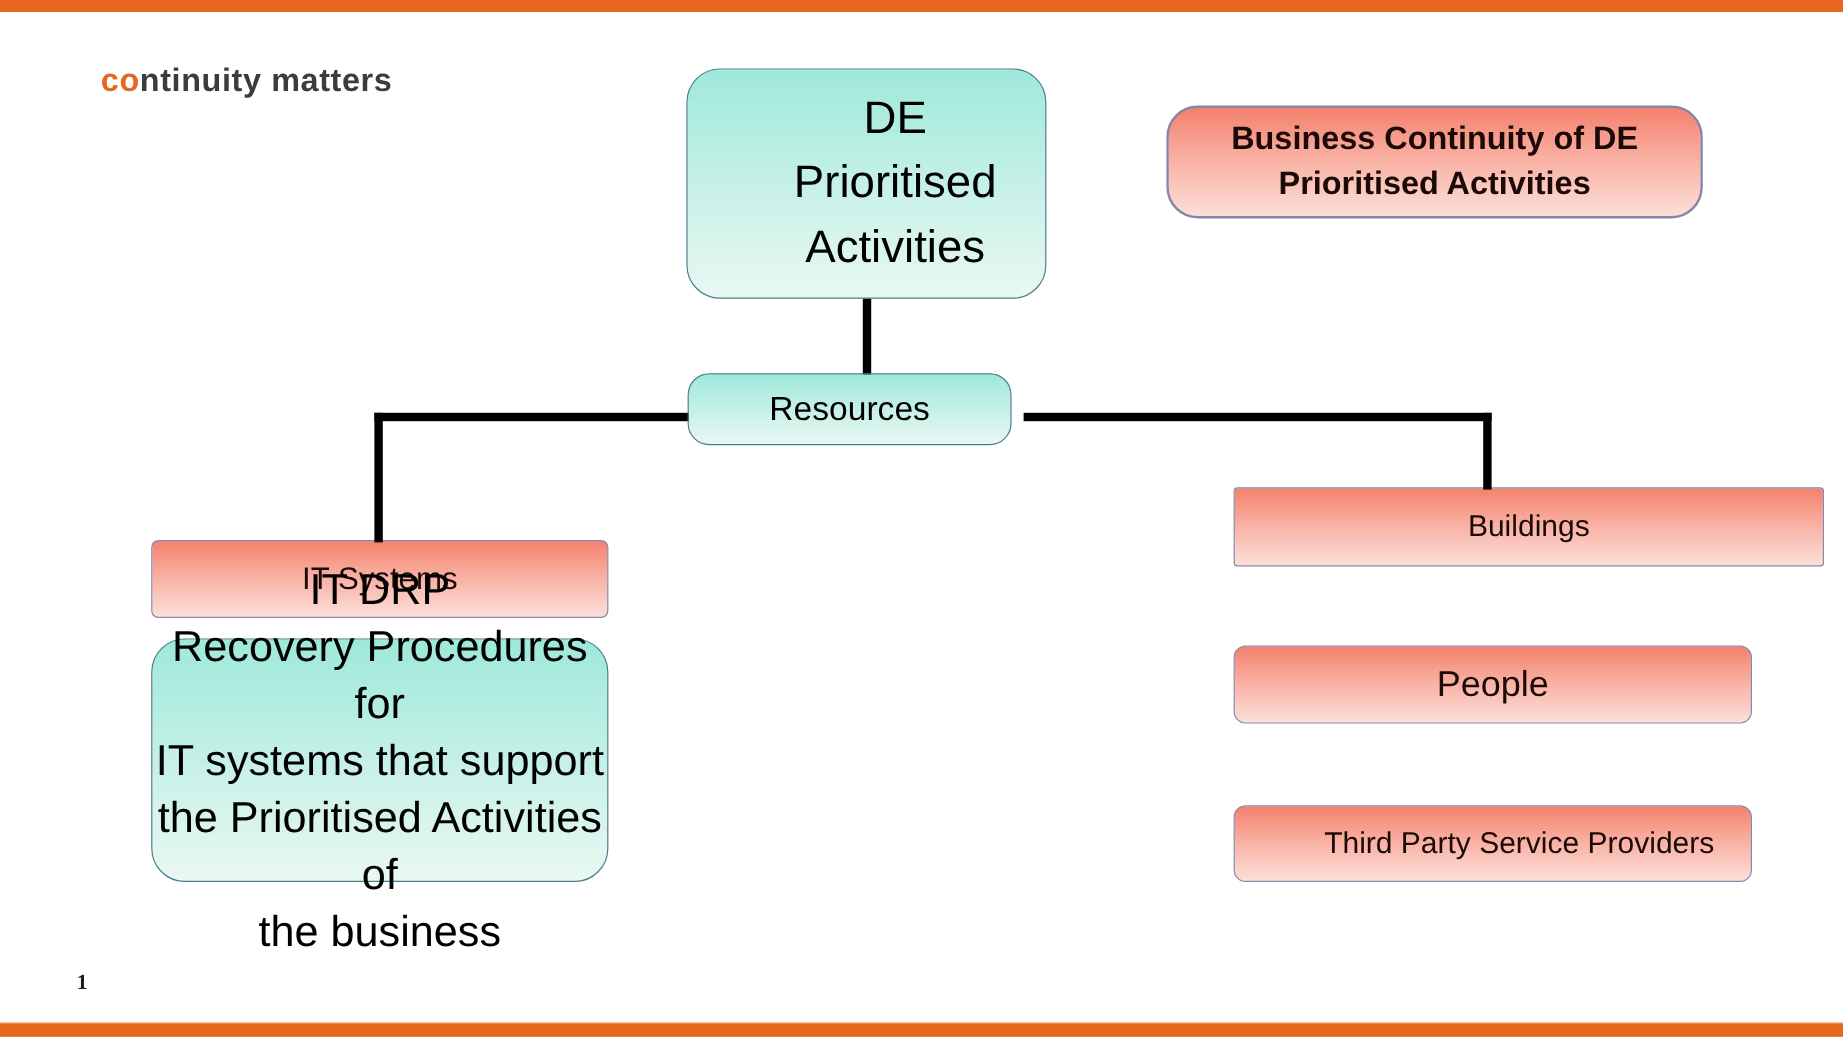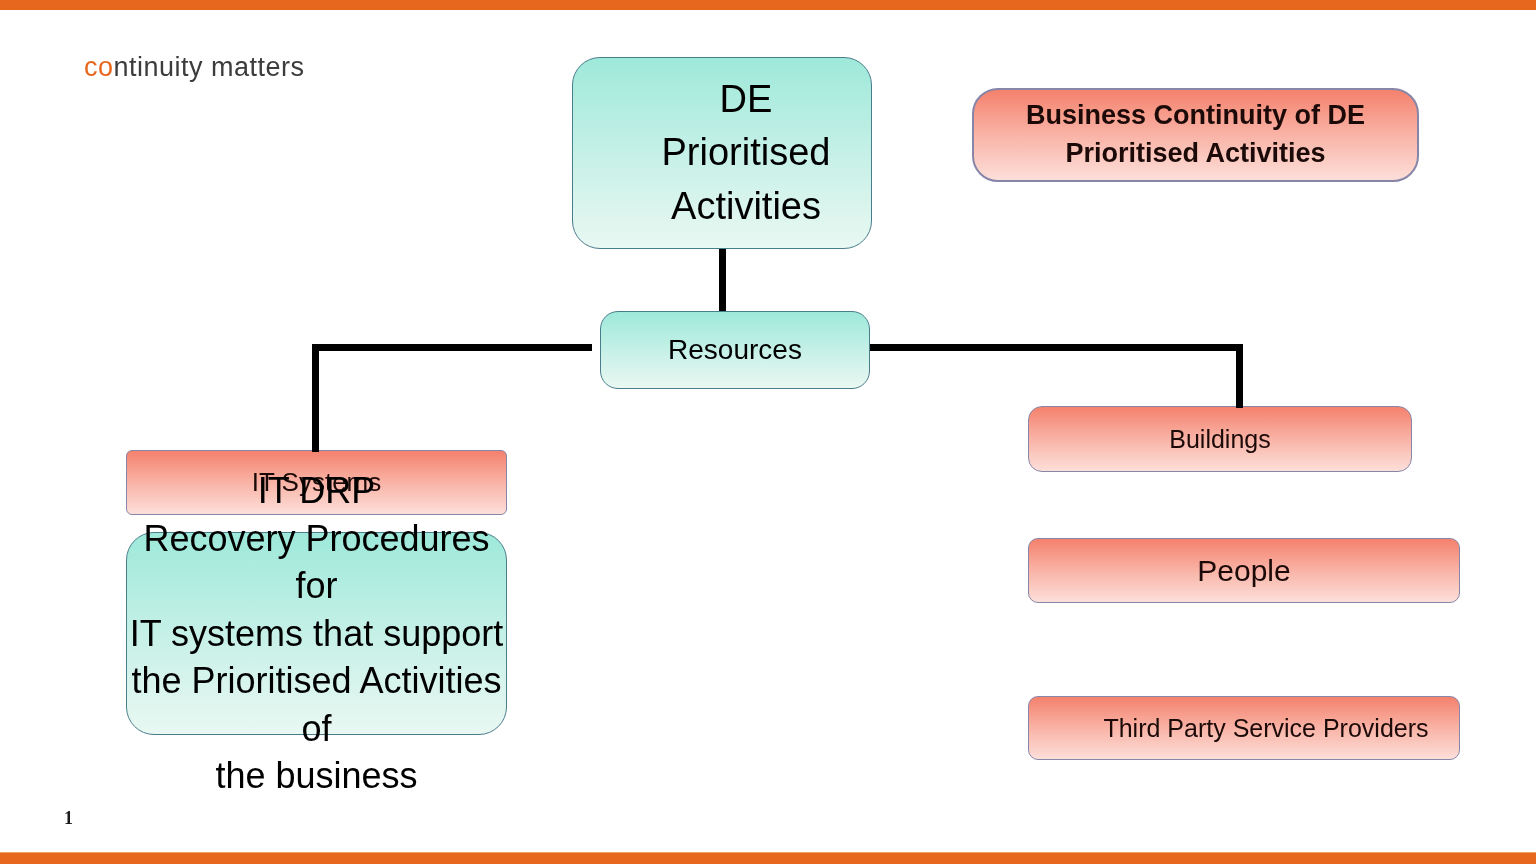--- a/index.html
+++ b/index.html
@@ -17,21 +17,21 @@
     background: #e8671e;
   }
   .bar.top { top: 0; height: 10px; }
   .bar.bottom { top: 853px; height: 11px; box-shadow: 0 -1px 0 #f2a36b; }
 
   .logo {
     position: absolute;
     left: 84px;
     top: 52px;
     font-size: 27px;
-    font-weight: normal;
+    font-weight: bold;
     letter-spacing: 0.5px;
     color: #3c3c3c;
   }
   .logo .prefix { color: #e8671e; }
 
   .node {
     position: absolute;
     display: flex;
     align-items: center;
     justify-content: center;
@@ -58,48 +58,48 @@
   }
   .title-box {
     left: 972px; top: 88px; width: 447px; height: 94px;
     border-radius: 26px;
     border-width: 2px;
     font-size: 27px;
     font-weight: bold;
     line-height: 1.4;
   }
   .resources-box {
-    left: 600px; top: 311px; width: 270px; height: 78px;
+    left: 573px; top: 311px; width: 270px; height: 60px;
     border-radius: 18px;
     font-size: 28px;
     z-index: 2;
   }
   .it-systems-box {
     left: 126px; top: 450px; width: 381px; height: 65px;
     border-radius: 6px;
     font-size: 26px;
   }
   .it-drp-box {
     left: 126px; top: 532px; width: 381px; height: 203px;
     border-radius: 28px;
     font-size: 36px;
     line-height: 1.32;
   }
   .buildings-box {
-    left: 1028px; top: 406px; width: 384px; height: 66px;
-    border-radius: 14px;
+    left: 1028px; top: 406px; width: 492px; height: 66px;
+    border-radius: 3px;
     font-size: 25px;
   }
   .people-box {
     left: 1028px; top: 538px; width: 432px; height: 65px;
     border-radius: 10px;
     font-size: 30px;
   }
   .third-party-box {
-    left: 1028px; top: 696px; width: 432px; height: 64px;
+    left: 1028px; top: 671px; width: 432px; height: 64px;
     border-radius: 10px;
     font-size: 25px;
     padding-left: 44px;
   }
 
   .connector {
     position: absolute;
     background: #000000;
     z-index: 1;
   }

